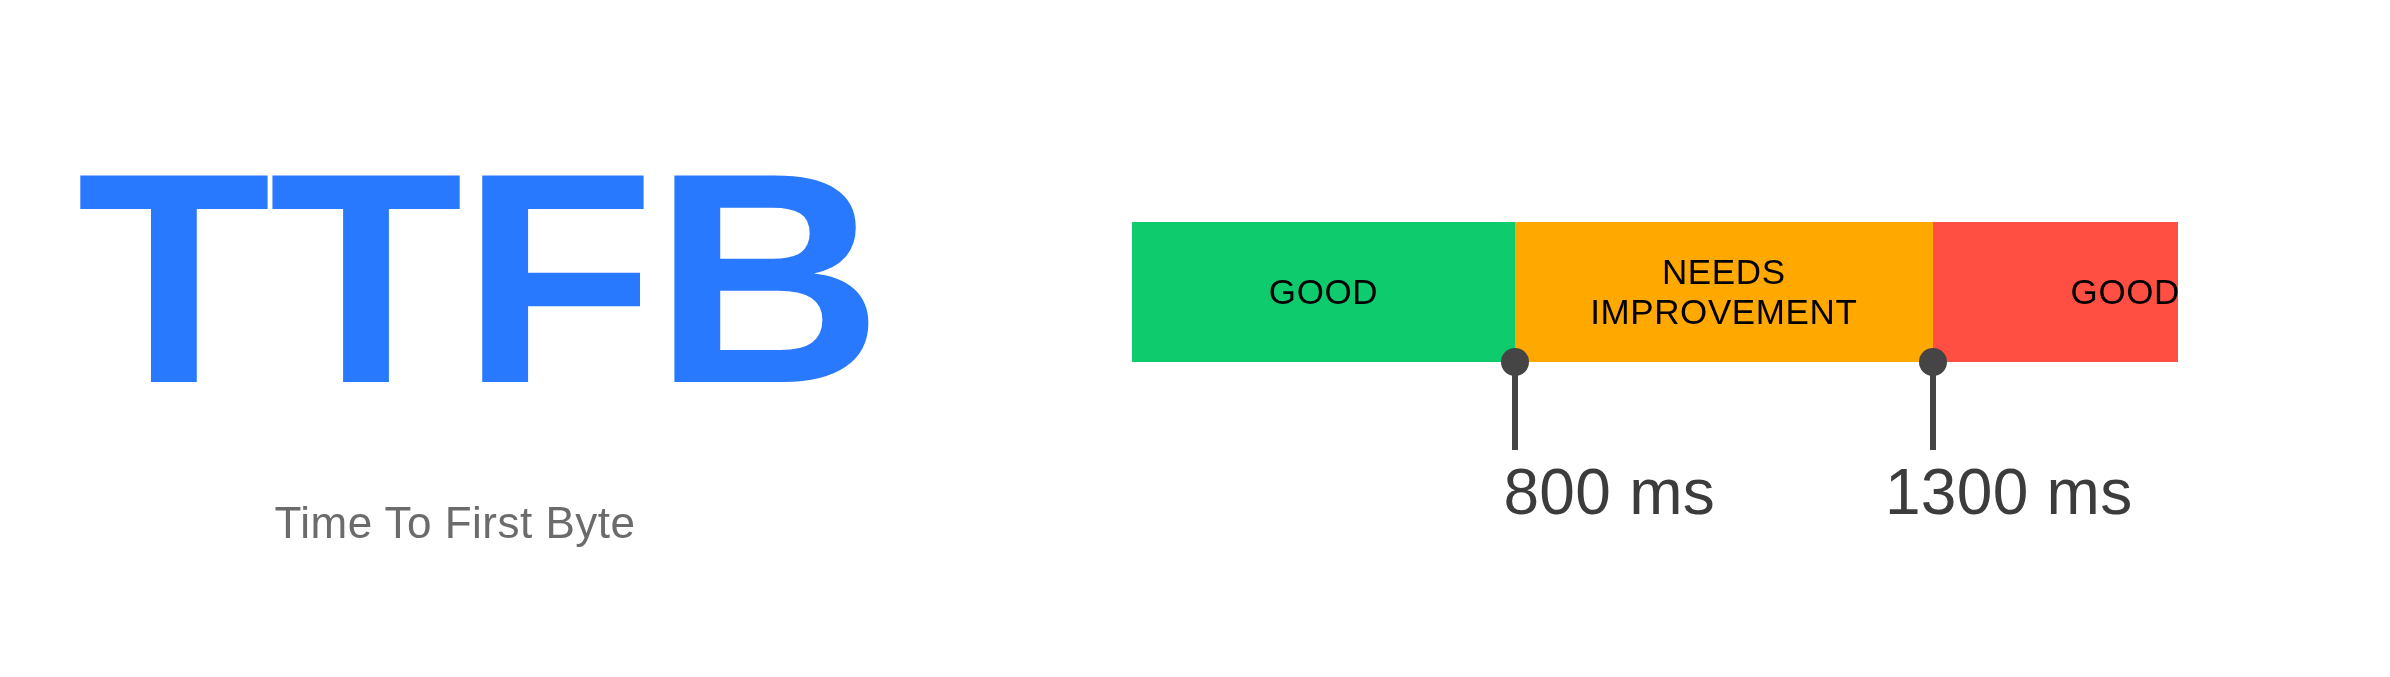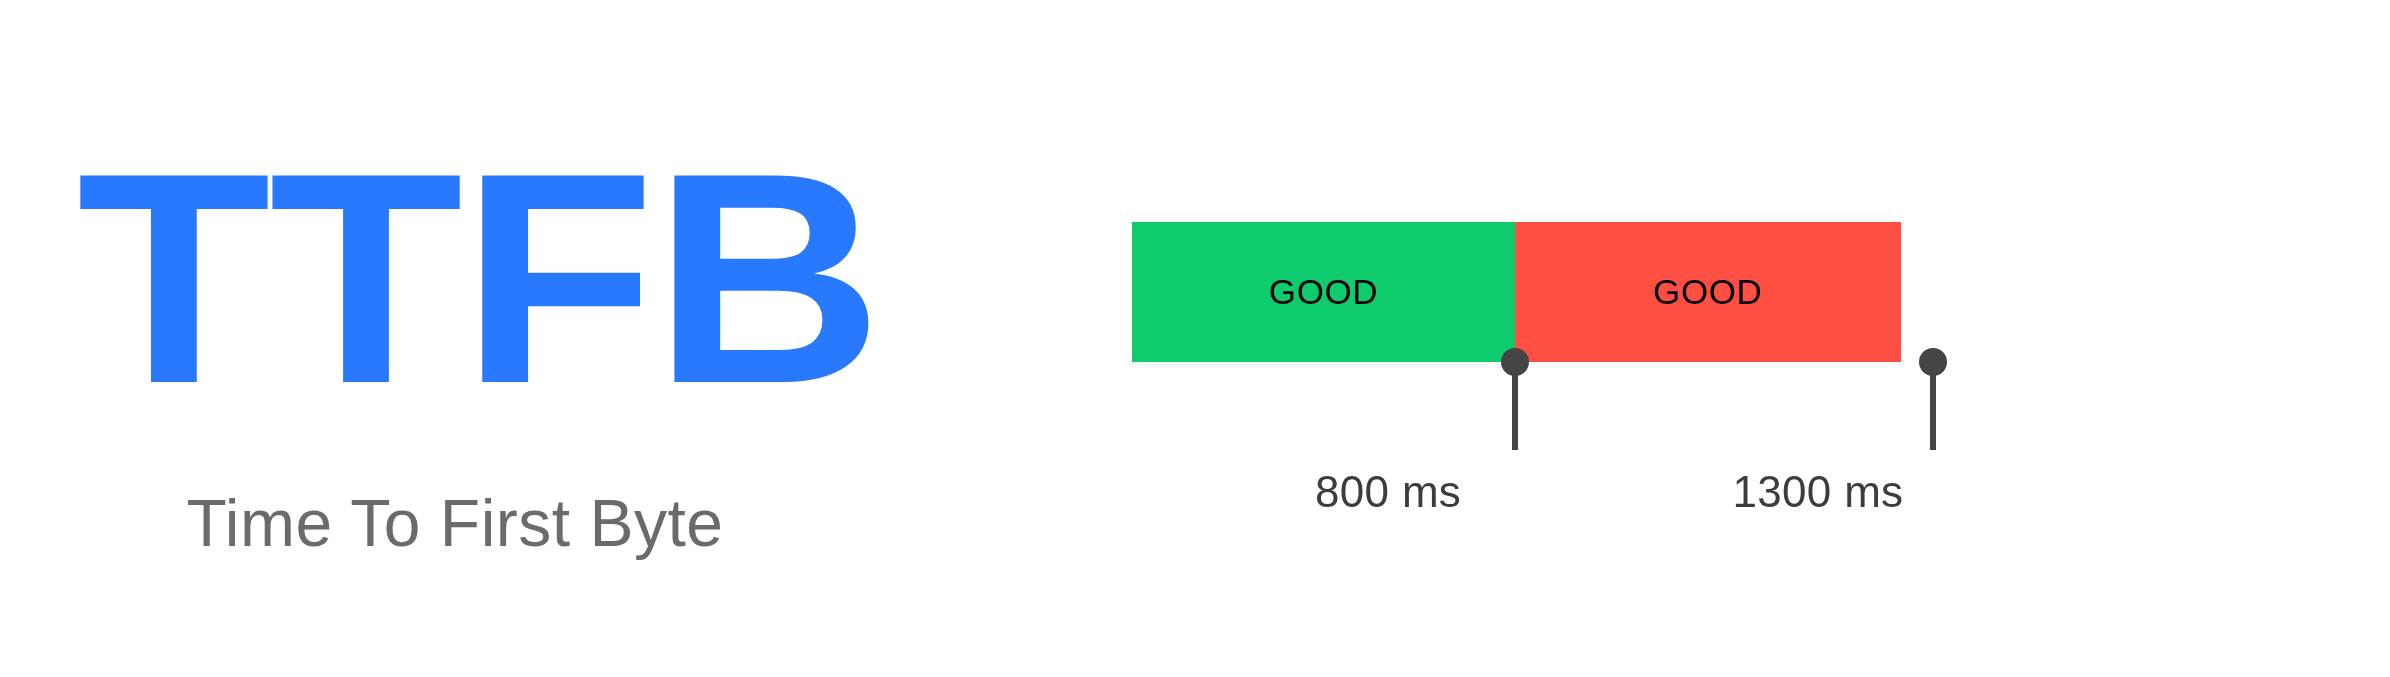--- a/index.html
+++ b/index.html
@@ -46,21 +46,21 @@
     transform: scaleX(1.06);
     transform-origin: left center;
   }
 
   .metric-fullname {
     position: absolute;
     left: 60px;
     top: 486px;
     width: 790px;
     text-align: center;
-    font-size: 66px;
+    font-size: 44px;
     font-weight: 400;
     line-height: 74px;
     letter-spacing: 0.5px;
     color: #6b6b6b;
     white-space: nowrap;
   }
 
   
   .threshold-scale {
     position: absolute;
@@ -124,22 +124,22 @@
     width: 6px;
     height: 78px;
     background: #454545;
   }
 
   .marker-caption {
     position: absolute;
     left: -200px;
     top: 100px;
     width: 400px;
-    text-align: left;
-    font-size: 44px;
+    text-align: right;
+    font-size: 64px;
     font-weight: 400;
     line-height: 60px;
     letter-spacing: 0.3px;
     color: #3c3c3c;
     white-space: nowrap;
   }
 </style>
 </head>
 <body>
 
@@ -151,20 +151,24 @@
   </div>
 
   <div class="threshold-scale">
 
     <div class="scale-bar">
 
       <div class="scale-segment" style="width: 32.3%; background: rgb(14, 203, 110);">
         <span class="segment-label" style="color: rgb(0, 0, 0);">GOOD</span>
       </div>
 
+      <div class="scale-segment" style="width: 35.2%; background: rgb(255, 168, 0);">
+        <span class="segment-label" style="color: rgb(0, 0, 0);">NEEDS
+IMPROVEMENT</span>
+      </div>
 
       <div class="scale-segment" style="width: 32.5%; background: rgb(255, 79, 66);">
         <span class="segment-label" style="color: rgb(0, 0, 0);">GOOD</span>
       </div>
 
     </div>
 
     <div class="threshold-marker" style="left: 32.3%;">
       <span class="marker-dot" style="background: rgb(69, 69, 69);"></span>
       <span class="marker-stem" style="background: rgb(69, 69, 69);"></span>

